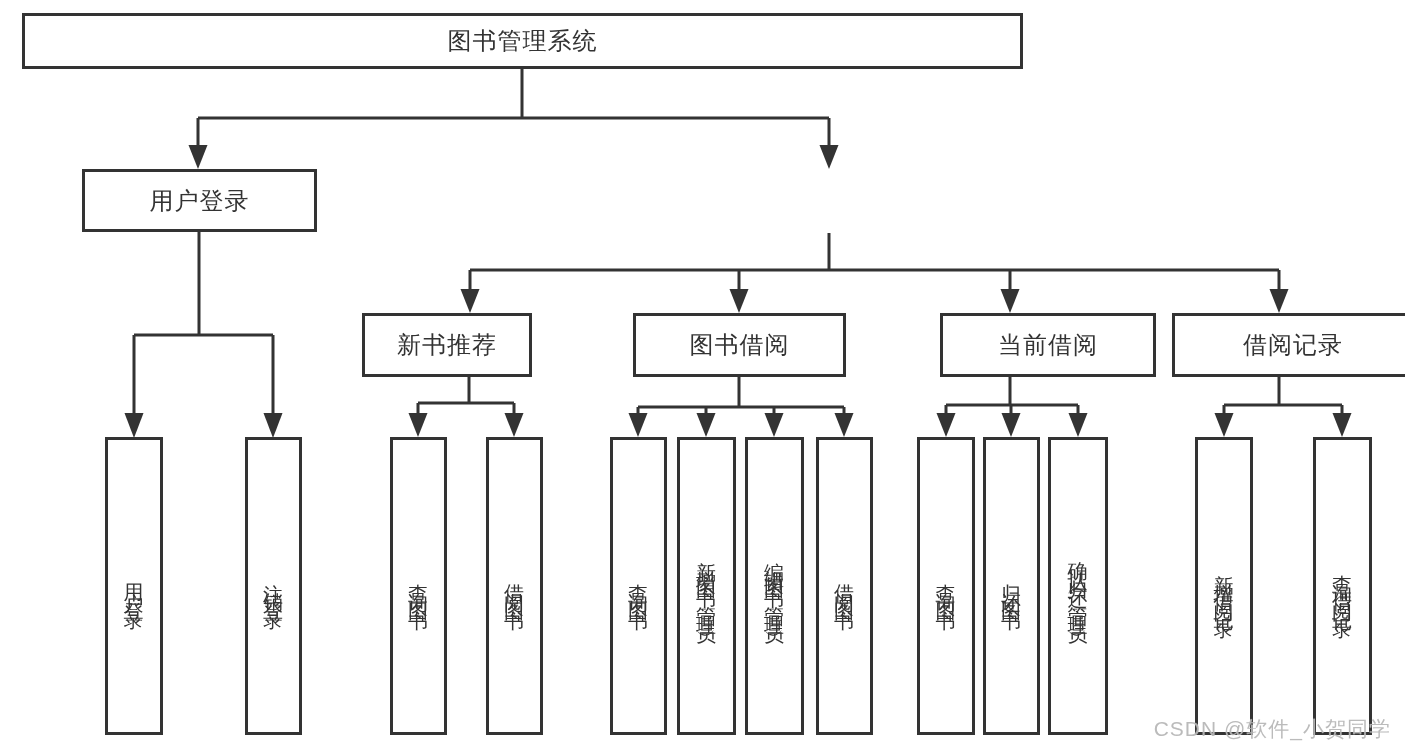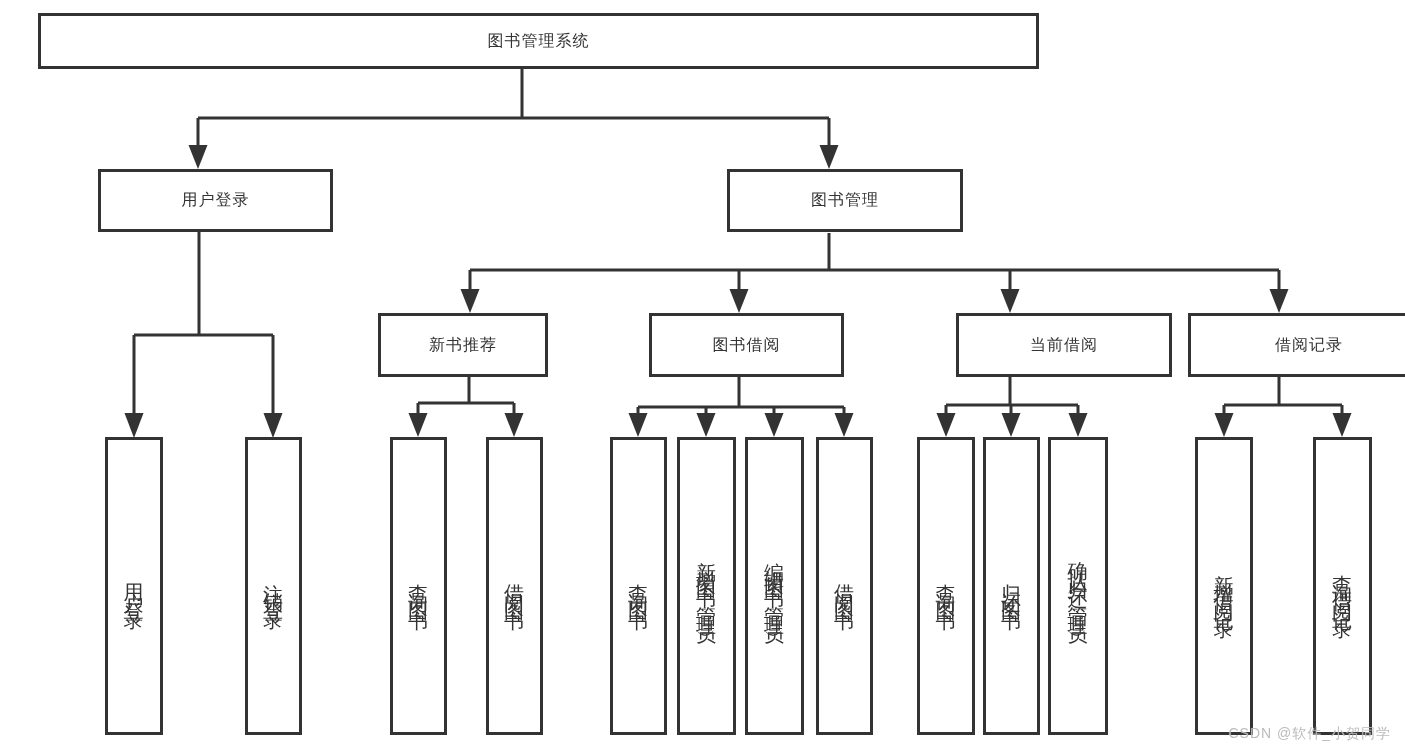--- a/index.html
+++ b/index.html
@@ -27,43 +27,42 @@
     box-sizing: border-box;
     background: #ffffff;
     border: 3px solid #333333;
     display: flex;
     align-items: center;
     justify-content: center;
     color: #333333;
     z-index: 2;
   }
   .hnode {
-    font-size: 16px;
+    font-size: 24px;
     letter-spacing: 1px;
-    margin-left: 16px;
   }
   .root  { left: 22px;  top: 13px;  width: 1001px; height: 56px; }
   .lvl2  { top: 169px; height: 63px; }
   .lvl3  { top: 313px; height: 64px; }
   .leaf  { top: 437px; height: 298px; }
   .vtext {
     writing-mode: vertical-rl;
     text-orientation: mixed;
     font-size: 20px;
     letter-spacing: 9px;
     line-height: 1;
     color: #333333;
     white-space: nowrap;
   }
   #watermark {
     position: absolute;
     right: 14px;
     bottom: 4px;
     z-index: 5;
-    font-size: 14px;
+    font-size: 21px;
     color: rgba(178, 178, 178, 0.88);
     letter-spacing: 1px;
     text-shadow: 0 0 1px rgba(255,255,255,0.6);
   }
 </style>
 </head>
 <body>
 
 <div id="canvas">
 
@@ -107,28 +106,25 @@
     </g>
   </svg>
 
   <div class="node hnode root">
     <span>图书管理系统</span>
   </div>
 
   <div class="node hnode lvl2" style="left:82px;width:235px">
     <span>用户登录</span>
   </div>
-  <div class="node hnode lvl2" style="left:711px;width:236px">
-    <span>图书管理</span>
-  </div>
 
   <div class="node hnode lvl3" style="left:362px;width:170px">
     <span>新书推荐</span>
   </div>
-  <div class="node hnode lvl3" style="left:633px;width:195px">
+  <div class="node hnode lvl3" style="left:633px;width:213px">
     <span>图书借阅</span>
   </div>
   <div class="node hnode lvl3" style="left:940px;width:216px">
     <span>当前借阅</span>
   </div>
   <div class="node hnode lvl3" style="left:1172px;width:242px">
     <span>借阅记录</span>
   </div>
 
   <div class="node leaf" style="left:105px;width:58px">

